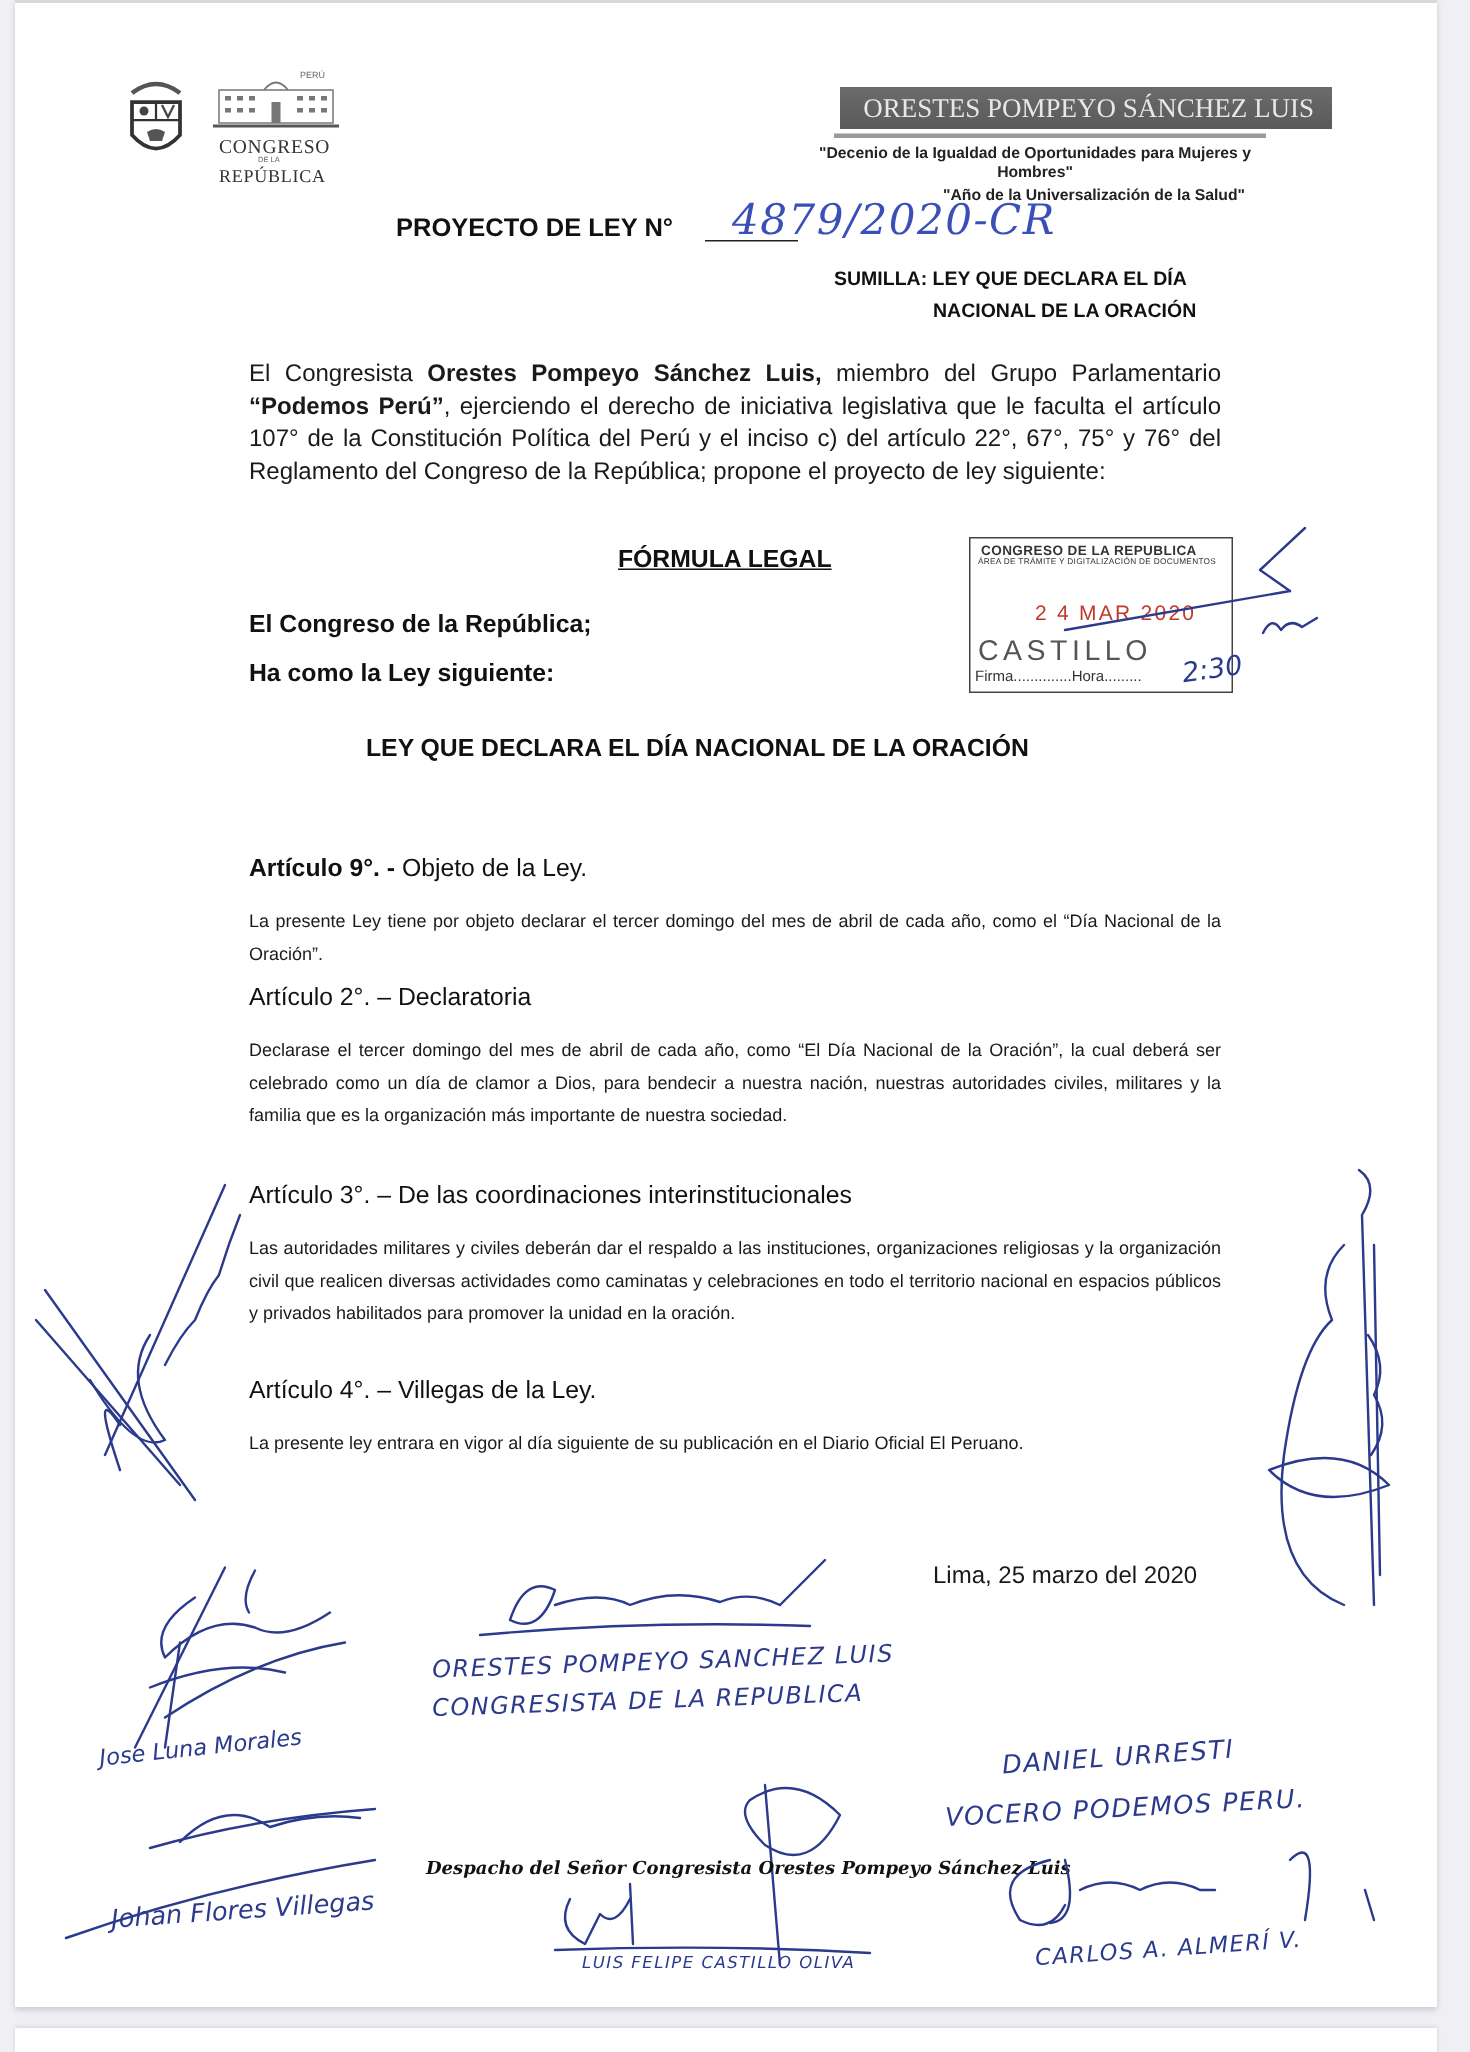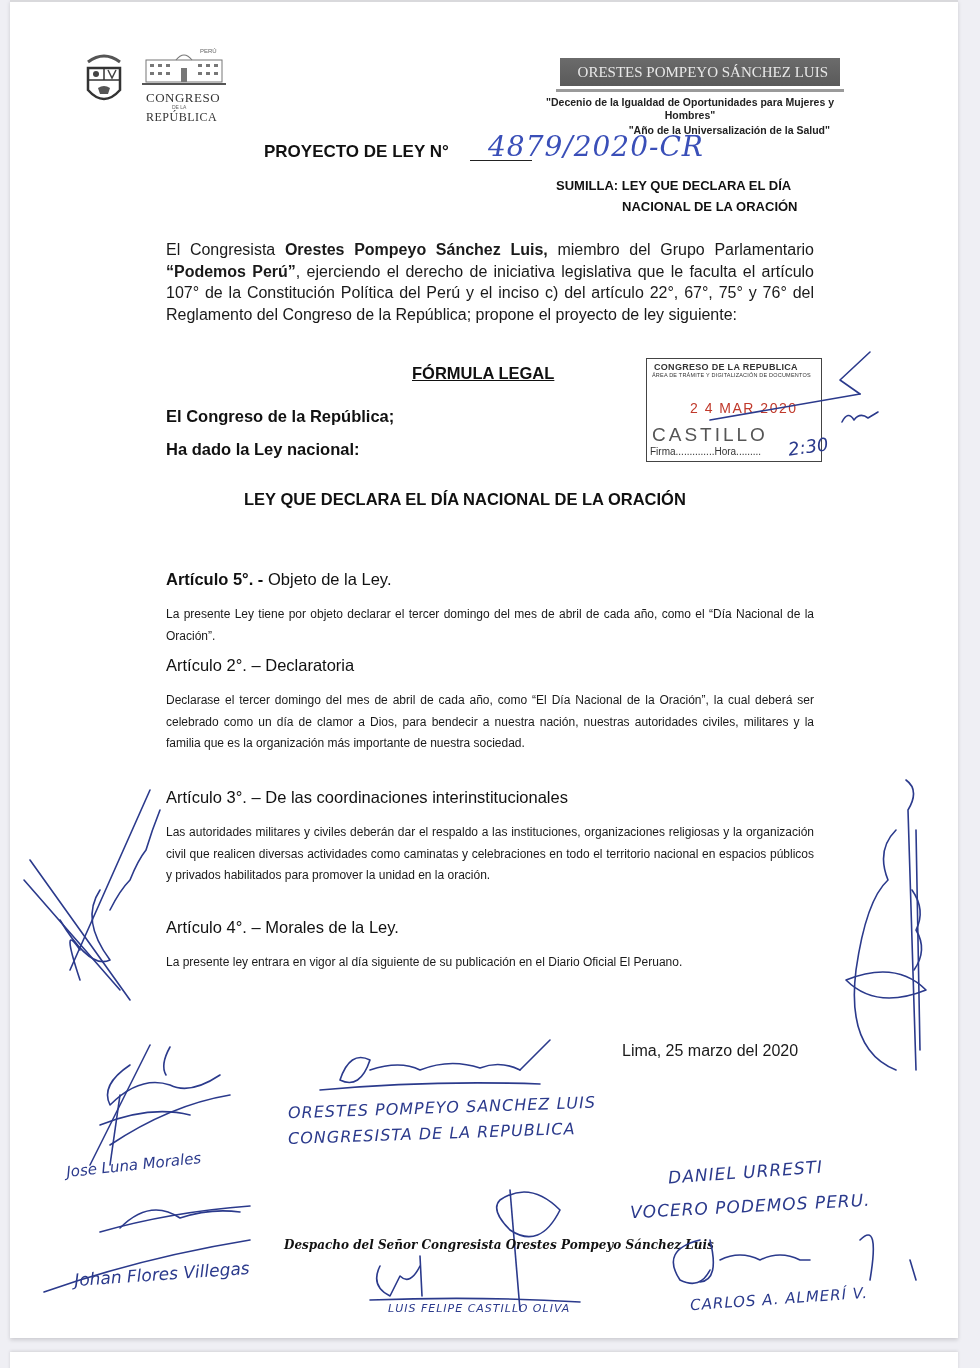--- a/index.html
+++ b/index.html
@@ -23,23 +23,23 @@
 
   
   .crest { left:80px; top:48px; width:48px; height:64px; }
   .palace { left:140px; top:46px; width:88px; height:40px; }
   .congreso { left:146px; top:90px; font-family:"Liberation Serif", serif; font-size:13px; color:#333; letter-spacing:0.5px; }
   .dela { left:172px; top:104px; font-size:5px; color:#666; }
   .republica { left:146px; top:110px; font-family:"Liberation Serif", serif; font-size:12px; color:#333; letter-spacing:0.5px; }
   .peru-small { left:200px; top:48px; font-size:6px; color:#666; }
 
   .banner {
-    left:560px; top:58px; width:280px; height:28px;
+    left:560px; top:58px; width:328px; height:28px;
     background:linear-gradient(#6b6b6b,#5a5a5a);
-    color:#e8e8e8; font-family:"Liberation Serif", serif; font-size:15px;
+    color:#e8e8e8; font-family:"Liberation Serif", serif; font-size:18px;
     display:flex; align-items:center; justify-content:flex-end; padding-right:12px; box-sizing:border-box;
   }
   .banner-rule { left:556px; top:89px; width:288px; height:3px; background:#9a9a9a; }
   .decenio { left:540px; top:96px; width:300px; text-align:center; font-size:10.5px; font-weight:bold; color:#222; line-height:13px; }
   .anio { left:560px; top:124px; width:270px; text-align:right; font-size:10.5px; font-weight:bold; color:#222; }
 
   .proyecto-label { left:264px; top:142px; font-size:17px; font-weight:bold; color:#111; }
   .proyecto-num { left:472px; top:130px; font-family:"DejaVu Serif", serif; font-style:italic; font-size:28px; color:#3a4fb8; letter-spacing:1px;margin-left:16px; }
   .proyecto-underline { left:470px; top:160px; width:62px; height:1px; background:#222; }
 
@@ -125,47 +125,47 @@
 <div class="abs proyecto-num">4879/2020-CR</div>
 <div class="abs proyecto-underline"></div>
 
 <div class="abs sumilla1">SUMILLA: LEY QUE DECLARA EL DÍA</div>
 <div class="abs sumilla2">NACIONAL DE LA ORACIÓN</div>
 
 <div class="abs intro"><span>El Congresista </span><b>Orestes Pompeyo Sánchez Luis,</b><span> miembro del Grupo Parlamentario </span><b>“Podemos Perú”</b><span>, ejerciendo el derecho de iniciativa legislativa que le faculta el artículo 107° de la Constitución Política del Perú y el inciso c) del artículo 22°, 67°, 75° y 76° del Reglamento del Congreso de la República; propone el proyecto de ley siguiente:</span></div>
 
 <div class="abs formula">FÓRMULA LEGAL</div>
 <div class="abs congreso-rep">El Congreso de la República;</div>
-<div class="abs ha-dado">Ha dado la Ley nacional:</div>
+<div class="abs ha-dado">Ha como la Ley siguiente:</div>
 
 <div class="abs stamp"></div>
 <div class="abs stamp-t1">CONGRESO DE LA REPUBLICA</div>
 <div class="abs stamp-t2">ÁREA DE TRÁMITE Y DIGITALIZACIÓN DE DOCUMENTOS</div>
 <div class="abs stamp-date">2 4 MAR 2020</div>
 <div class="abs stamp-rec">CASTILLO</div>
 <div class="abs stamp-firma">Firma..............Hora.........</div>
 <div class="hw" style="left:788px;top:436px;font-size:18px;transform:rotate(-8deg);">2:30</div>
 <svg class="sig" style="left:720px;top:350px;" width="170" height="100">
   <path d="M-10 70 L140 44"></path>
   <path d="M140 44 L120 30 L150 2"></path>
   <path d="M122 72 Q128 60 134 70 Q140 62 148 68 L158 62"></path>
 </svg>
 
 <div class="abs ley-title">LEY QUE DECLARA EL DÍA NACIONAL DE LA ORACIÓN</div>
 
-<div class="abs art-h" style="top:570px;"><b>Artículo 5°.</b><b> - </b><span>Objeto de la Ley.</span></div>
+<div class="abs art-h" style="top:570px;"><b>Artículo 9°.</b><b> - </b><span>Objeto de la Ley.</span></div>
 <div class="abs art-p" style="top:604px;">La presente Ley tiene por objeto declarar el tercer domingo del mes de abril de cada año, como el “Día Nacional de la Oración”.</div>
 
 <div class="abs art-h" style="top:656px;"><span>Artículo 2°.</span><span> – </span><span>Declaratoria</span></div>
 <div class="abs art-p" style="top:690px;">Declarase el tercer domingo del mes de abril de cada año, como “El Día Nacional de la Oración”, la cual deberá ser celebrado como un día de clamor a Dios, para bendecir a nuestra nación, nuestras autoridades civiles, militares y la familia que es la organización más importante de nuestra sociedad.</div>
 
 <div class="abs art-h" style="top:788px;"><span>Artículo 3°.</span><span> – </span><span>De las coordinaciones interinstitucionales</span></div>
 <div class="abs art-p" style="top:822px;">Las autoridades militares y civiles deberán dar el respaldo a las instituciones, organizaciones religiosas y la organización civil que realicen diversas actividades como caminatas y celebraciones en todo el territorio nacional en espacios públicos y privados habilitados para promover la unidad en la oración.</div>
 
-<div class="abs art-h" style="top:918px;"><span>Artículo 4°.</span><span> – </span><span>Morales de la Ley.</span></div>
+<div class="abs art-h" style="top:918px;"><span>Artículo 4°.</span><span> – </span><span>Villegas de la Ley.</span></div>
 <div class="abs art-p" style="top:952px;">La presente ley entrara en vigor al día siguiente de su publicación en el Diario Oficial El Peruano.</div>
 
 <div class="abs lima">Lima, 25 marzo del 2020</div>
 
 <svg class="sig" style="left:20px;top:770px;" width="140" height="240">
   <path d="M10 90 L110 230"></path>
   <path d="M4 110 L100 220"></path>
   <path d="M40 150 Q70 200 90 190 Q60 150 80 120"></path>
   <path d="M50 200 L130 20"></path>
   <path d="M90 140 Q100 120 110 110 Q118 90 126 80 Q132 60 140 40"></path>

